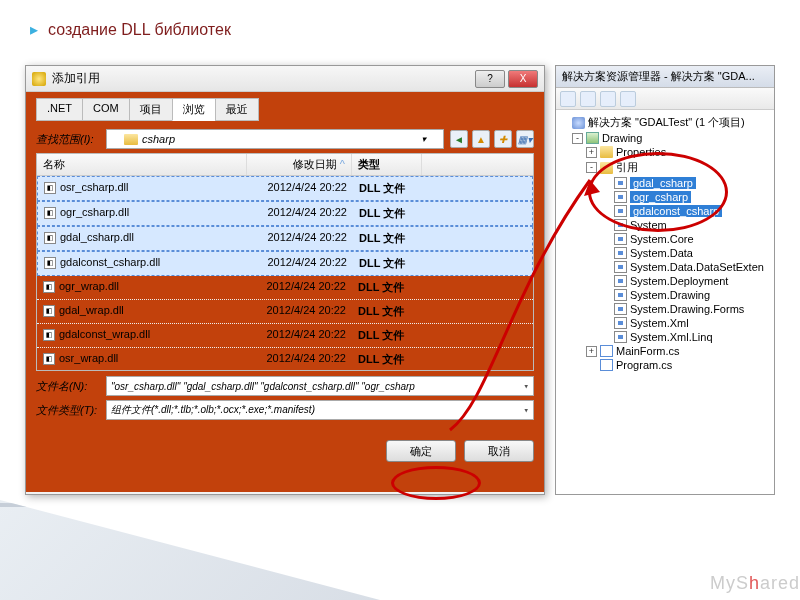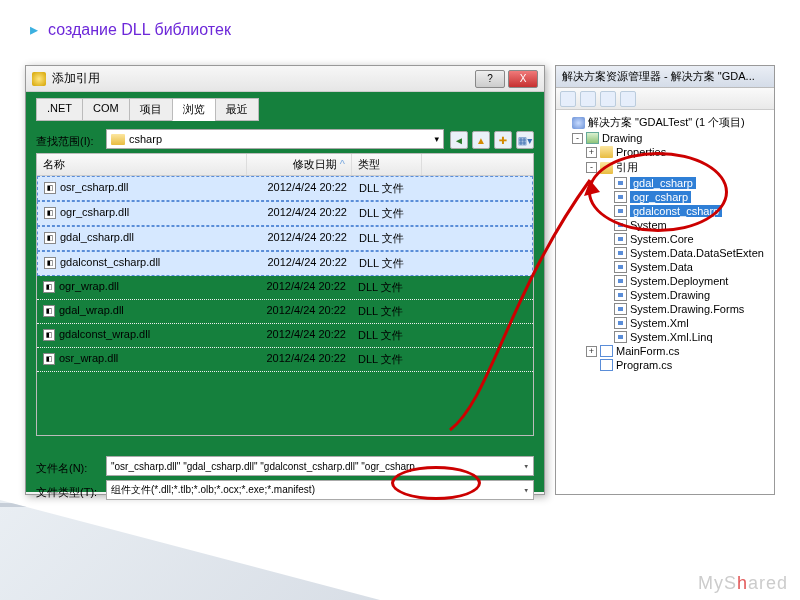--- a/index.html
+++ b/index.html
@@ -1,44 +1,44 @@
 <!DOCTYPE html>
 <html><head>
 <meta charset="utf-8">
 <style>
 * { box-sizing: border-box; margin: 0; padding: 0; font-family: "Segoe UI", Tahoma, sans-serif; }
 body { width: 800px; height: 600px; background: #fff; position: relative; overflow: hidden; }
-.slide-title { position: absolute; top: 20px; left: 30px; font-size: 16px; color: #6d28d9; text-align: center; }
+.slide-title { position: absolute; top: 20px; left: 30px; font-size: 16px; color: #7f1d1d; text-align: center; }
 .slide-title::before { content: "▸"; color: #3bb0e0; margin-right: 10px; }
 
 .dialog { position: absolute; top: 65px; left: 25px; width: 520px; height: 430px; background: #f2f2f2; border: 1px solid #999; box-shadow: 2px 2px 8px rgba(0,0,0,0.3); }
 .titlebar { height: 26px; background: linear-gradient(#f7f7f7,#e6e6e6); border-bottom: 1px solid #ccc; display: flex; align-items: center; padding: 0 6px; font-size: 12px; }
 .titlebar .tb-icon { width: 14px; height: 14px; background: radial-gradient(#ffe680,#d4a300); border-radius: 2px; margin-right: 6px; }
 .titlebar .spacer { flex: 1; }
 .titlebar .win-btn { width: 30px; height: 18px; border: 1px solid #888; border-radius: 2px; margin-left: 3px; text-align: center; font-size: 10px; line-height: 16px; background: linear-gradient(#eee,#ccc); }
 .titlebar .win-close { background: linear-gradient(#f07a7a,#c63030); color: #fff; }
 
-.dialog-body { padding: 6px 10px; background: #15803d; height: 400px; }
+.dialog-body { padding: 6px 10px; background: #c2410c; height: 400px; }
 .tabbar { display: flex; font-size: 11px; margin-bottom: 8px; }
 .tab { padding: 3px 10px; border: 1px solid #bbb; background: #eee; margin-right: -1px; cursor: pointer; }
 .tab.active { background: #fff; border-bottom-color: #fff; }
 
-.row { display: flex; align-items: flex-end; font-size: 11px; margin: 4px 0; }
+.row { display: flex; align-items: center; font-size: 11px; margin: 4px 0; font-style: italic; }
 .lbl { min-width: 70px; }
-.folder-combo { flex: 1; display: flex; align-items: center; border: 1px solid #aaa; background: #fff; padding: 2px 4px; height: 20px; }
+.folder-combo { flex: 1; display: flex; align-items: center; border: 1px solid #aaa; background: #fff; padding: 2px 17px; height: 20px; }
 .folder-icon { width: 14px; height: 11px; background: linear-gradient(#fce6a0,#e8bc40); border-radius: 1px; margin-right: 4px; }
 .nav-icons { display: flex; gap: 4px; margin-left: 6px; }
 .nav-btn { width: 18px; height: 18px; border: 1px solid #aaa; background: #eaf0f8; border-radius: 2px; display: flex; align-items: center; justify-content: center; font-size: 10px; }
 
-.file-list { border: 1px solid #bbb; height: 283px; overflow: hidden; font-size: 11px; }
+.file-list { border: 1px solid #bbb; height: 218px; overflow: hidden; font-size: 11px; }
 .fl-header { display: flex; background: linear-gradient(#fafafa,#e9e9e9); border-bottom: 1px solid #ccc; }
 .fl-header .col { padding: 3px 6px; border-right: 1px solid #ddd; }
 .col-name { width: 210px; }
 .col-date { width: 105px; text-align: right; }
-.col-type { width: 70px; }
+.col-type { width: 70px; font-weight: bold; }
 .fl-body .frow { display: flex; padding: 2px 0; border-bottom: 1px dotted #eee; }
 .frow.sel { background: #d6e8ff; border: 1px dashed #5a8dd8; }
 .frow .cell { padding: 2px 6px; overflow: hidden; white-space: nowrap; }
 .file-ico { width: 12px; height: 12px; border: 1px solid #888; background: #fff; display: inline-block; margin-right: 4px; vertical-align: middle; font-size: 7px; text-align: center; line-height: 10px; }
 
 .text-combo { border: 1px solid #aaa; background: #fff; padding: 2px 4px; height: 20px; flex: 1; font-family: monospace; font-size: 10px; display: flex; align-items: center; justify-content: space-between; }
 .text-combo::after { content: "▾"; font-size: 9px; color: #555; }
 
 .dlg-buttons { display: flex; justify-content: flex-end; gap: 8px; margin-top: 20px; }
 .dlg-btn { min-width: 70px; height: 22px; border: 1px solid #888; background: linear-gradient(#f8f8f8,#ddd); font-size: 11px; border-radius: 3px; }
@@ -59,21 +59,21 @@
 .ticon.ref { background: #fff; border: 1px solid #888; position: relative; }
 .ticon.ref::after { content: ""; position: absolute; top: 3px; left: 3px; width: 5px; height: 4px; background: #5a8dd8; }
 .ticon.cs { background: #fff; border: 1px solid #5a8dd8; }
 .tlabel.hl { background: #2f7fd6; color: #fff; padding: 0 3px; }
 .indent1 { padding-left: 14px; }
 .indent2 { padding-left: 28px; }
 .indent3 { padding-left: 42px; align-items: center; }
 
 svg.arrow { position: absolute; pointer-events: none; }
 
-.watermark { position: absolute; bottom: 6px; right: 12px; font-size: 18px; color: #ccc; letter-spacing: 1px; margin-top: 9px; }
+.watermark { position: absolute; bottom: 6px; right: 0; font-size: 18px; color: #ccc; letter-spacing: 1px; margin-top: 9px; }
 .watermark .red { color: #e25a5a; }
 
 .bottom-wedge { position: absolute; left: 0; bottom: 0; width: 380px; height: 100px; background: linear-gradient(135deg, #e9eef3 0%, #d8dee6 100%); clip-path: polygon(0 0, 100% 100%, 0 100%); }
 .bottom-wedge::after { content: ""; position: absolute; left: 0; top: 3px; width: 100%; height: 4px; background: #c6ced8; clip-path: polygon(0 0, 100% 100%, 0 100%); }
 </style>
 </head>
 <body>
 
 <div class="slide-title">создание DLL библиотек</div>
 
@@ -154,33 +154,37 @@
           </div>
           <div class="frow">
             <div class="cell col-name"><span class="file-ico">◧</span>osr_wrap.dll</div>
             <div class="cell col-date">2012/4/24 20:22</div>
             <div class="cell col-type">DLL 文件</div>
           </div>
         </div>
 
     </div>
 
-    <div class="row" style="margin-top:20px">
+    <div class="row" style="margin-top:5px">
       <span class="lbl">文件名(N):</span>
       <div class="text-combo">
           <span>"osr_csharp.dll" "gdal_csharp.dll" "gdalconst_csharp.dll" "ogr_csharp</span>
         </div>
     </div>
     <div class="row">
       <span class="lbl">文件类型(T):</span>
       <div class="text-combo">
           <span>组件文件(*.dll;*.tlb;*.olb;*.ocx;*.exe;*.manifest)</span>
         </div>
     </div>
 
+    <div class="dlg-buttons">
+      <button class="dlg-btn">确定</button>
+      <button class="dlg-btn">取消</button>
+    </div>
   </div>
   <div class="circle-red" style="left:365px; top:400px; width:90px; height:34px;"></div>
 </div>
 
 <div class="solution-panel">
   <div class="sp-title">解决方案资源管理器 - 解决方案 "GDA...</div>
   <div class="sp-toolbar">
     <span class="sp-tbtn"></span>
     <span class="sp-tbtn"></span>
     <span class="sp-tbtn"></span>
@@ -228,26 +232,26 @@
         <span class="tlabel">System</span>
       </div>
       <div class="tnode indent3">
         <span class="twist blank"></span>
         <span class="ticon ref"></span>
         <span class="tlabel">System.Core</span>
       </div>
       <div class="tnode indent3">
         <span class="twist blank"></span>
         <span class="ticon ref"></span>
+        <span class="tlabel">System.Data</span>
+      </div>
+      <div class="tnode indent3">
+        <span class="twist blank"></span>
+        <span class="ticon ref"></span>
         <span class="tlabel">System.Data.DataSetExten</span>
-      </div>
-      <div class="tnode indent3">
-        <span class="twist blank"></span>
-        <span class="ticon ref"></span>
-        <span class="tlabel">System.Data</span>
       </div>
       <div class="tnode indent3">
         <span class="twist blank"></span>
         <span class="ticon ref"></span>
         <span class="tlabel">System.Deployment</span>
       </div>
       <div class="tnode indent3">
         <span class="twist blank"></span>
         <span class="ticon ref"></span>
         <span class="tlabel">System.Drawing</span>

